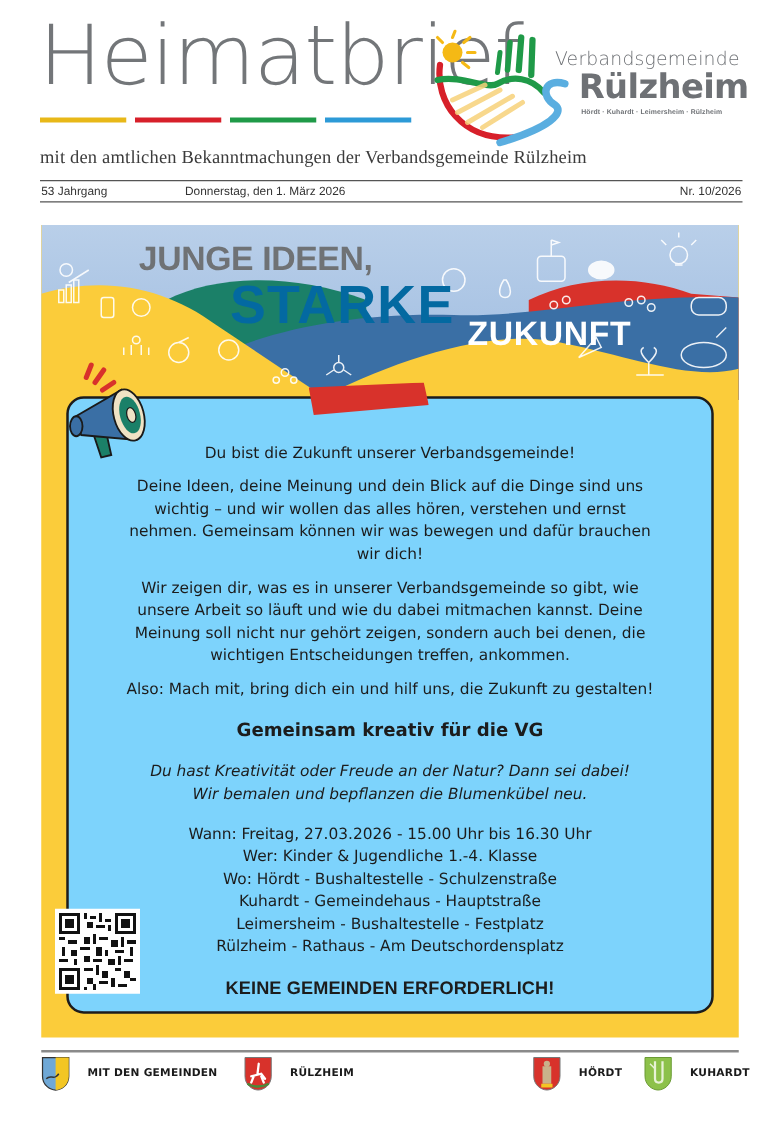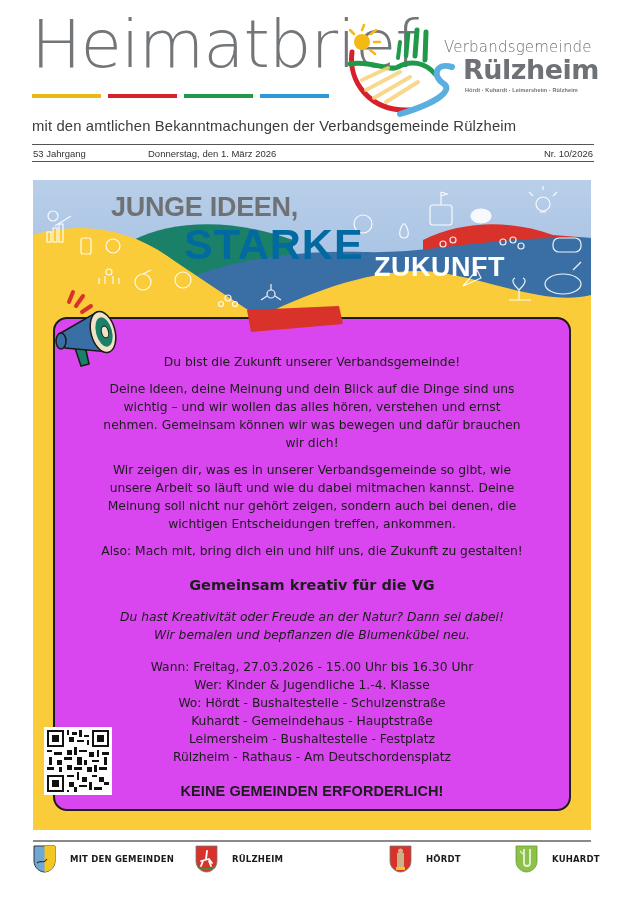--- a/index.html
+++ b/index.html
@@ -29,21 +29,21 @@
       font-family: "DejaVu Sans", sans-serif; font-weight: bold;
       font-size: 27px; color: #6e7175; letter-spacing: -0.5px;
     }
     .town-sub {
       position: absolute; left: 465px; top: 87px;
       font-size: 5.5px; font-weight: bold; color: #6e7175; letter-spacing: 0.1px;
     }
 
     .subtitle {
       position: absolute; left: 32px; top: 118px; width: 564px;
-      font-family: Liberation Sans, sans-serif; font-weight: 300;
+      font-family: Liberation Serif, serif; font-weight: 300;
       font-size: 14.8px; color: #3b3b3b; letter-spacing: 0.15px; white-space: nowrap;
     }
 
     .info-bar {
       position: absolute; left: 32px; top: 144px; width: 562px; height: 18px;
       border-top: 1.5px solid #555; border-bottom: 1.5px solid #555;
       font-size: 9.5px; color: #333;
     }
     .info-bar span { position: absolute; top: 3px; }
     .info-year { left: 1px; }
@@ -69,21 +69,21 @@
     .banner-title-3 {
       position: absolute; left: 341px; top: 72px;
       font-family: "Liberation Sans", sans-serif; font-weight: bold;
       font-size: 27px; color: #ffffff; letter-spacing: 0.5px;
     }
 
     .tape { position: absolute; left: 214px; top: 126px; width: 96px; height: 26px; }
 
     .card {
       position: absolute; left: 20px; top: 137px; width: 518px; height: 494px;
-      background: #d946ef; border: 2px solid #1c1c1c; border-radius: 14px;
+      background: #7dd3fc; border: 2px solid #1c1c1c; border-radius: 14px;
     }
     .megaphone { position: absolute; left: 20px; top: 108px; width: 70px; height: 80px; }
 
     .card-body {
       position: absolute; left: 0; top: 34px; width: 514px;
       font-family: "DejaVu Sans", sans-serif; font-size: 12.3px; line-height: 18px;
       color: #1c1c1c; text-align: center;
     }
     .card-body p { margin-bottom: 9px; }
     .lead { margin-top: 0; }
@@ -327,21 +327,21 @@
     <span class="crest-label">MIT DEN GEMEINDEN</span>
   </div>
   <div class="crest-item" style="left:162px">
     <svg viewBox="0 0 23 28">
       <path d="M1 1 H22 V16 C22 23 16 27 11.5 27 C7 27 1 23 1 16 Z" fill="#d8322b" stroke="#777" stroke-width="0.8"></path>
       <path d="M6 16 L14 14 L17 18 M8 16 L6 21 M14 16 L16 21 M11 14 L12 6" stroke="#ffffff" stroke-width="1.8" fill="none" stroke-linecap="round"></path>
       <path d="M3 22 C8 25, 15 25, 20 22" stroke="#4a8a3a" stroke-width="2" fill="none"></path>
     </svg>
     <span class="crest-label">RÜLZHEIM</span>
   </div>
-  <div class="crest-item" style="left:356px">
+  <div class="crest-item" style="left:393px">
     <svg viewBox="0 0 23 28">
       <path d="M1 1 H22 V16 C22 23 16 27 11.5 27 C7 27 1 23 1 16 Z" fill="#d8322b" stroke="#777" stroke-width="0.8"></path>
       <rect x="8" y="8" width="7" height="14" fill="#c9b28a"></rect>
       <circle cx="11.5" cy="6" r="2.5" fill="#c9b28a"></circle>
       <rect x="7" y="22" width="9" height="3" fill="#f3c623"></rect>
     </svg>
     <span class="crest-label">HÖRDT</span>
   </div>
   <div class="crest-item" style="left:482px">
     <svg viewBox="0 0 23 28">

